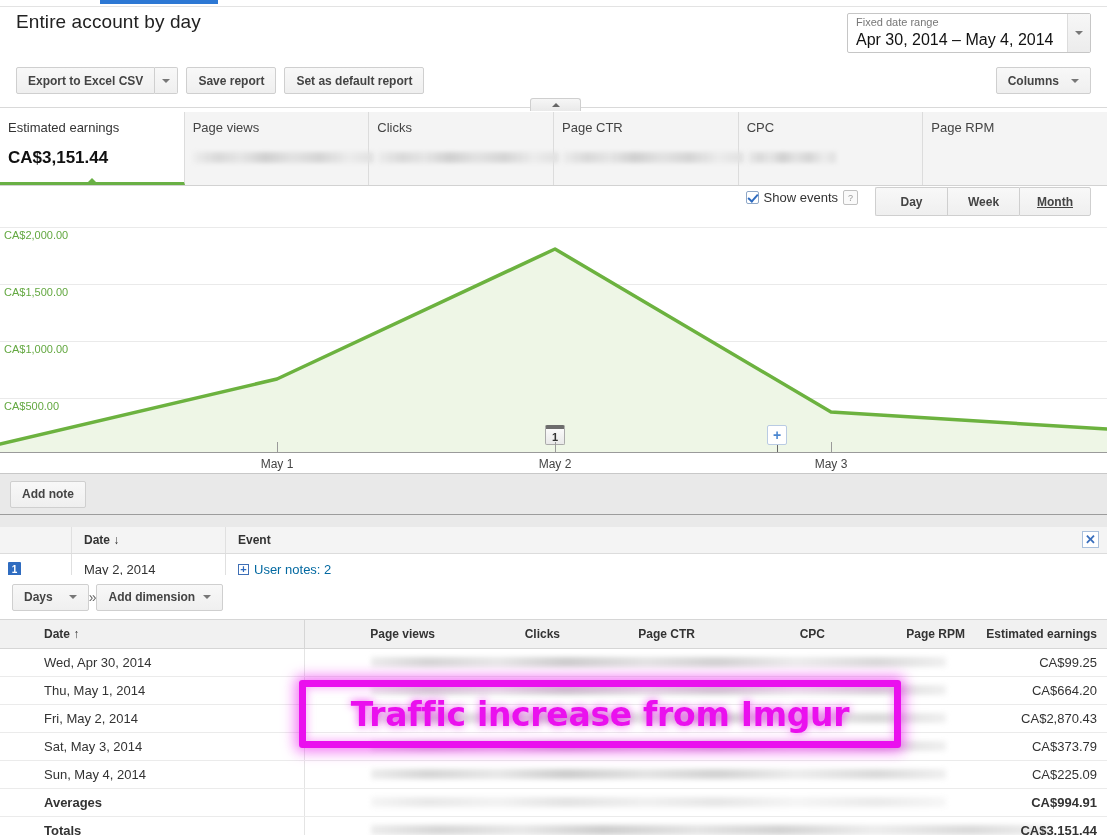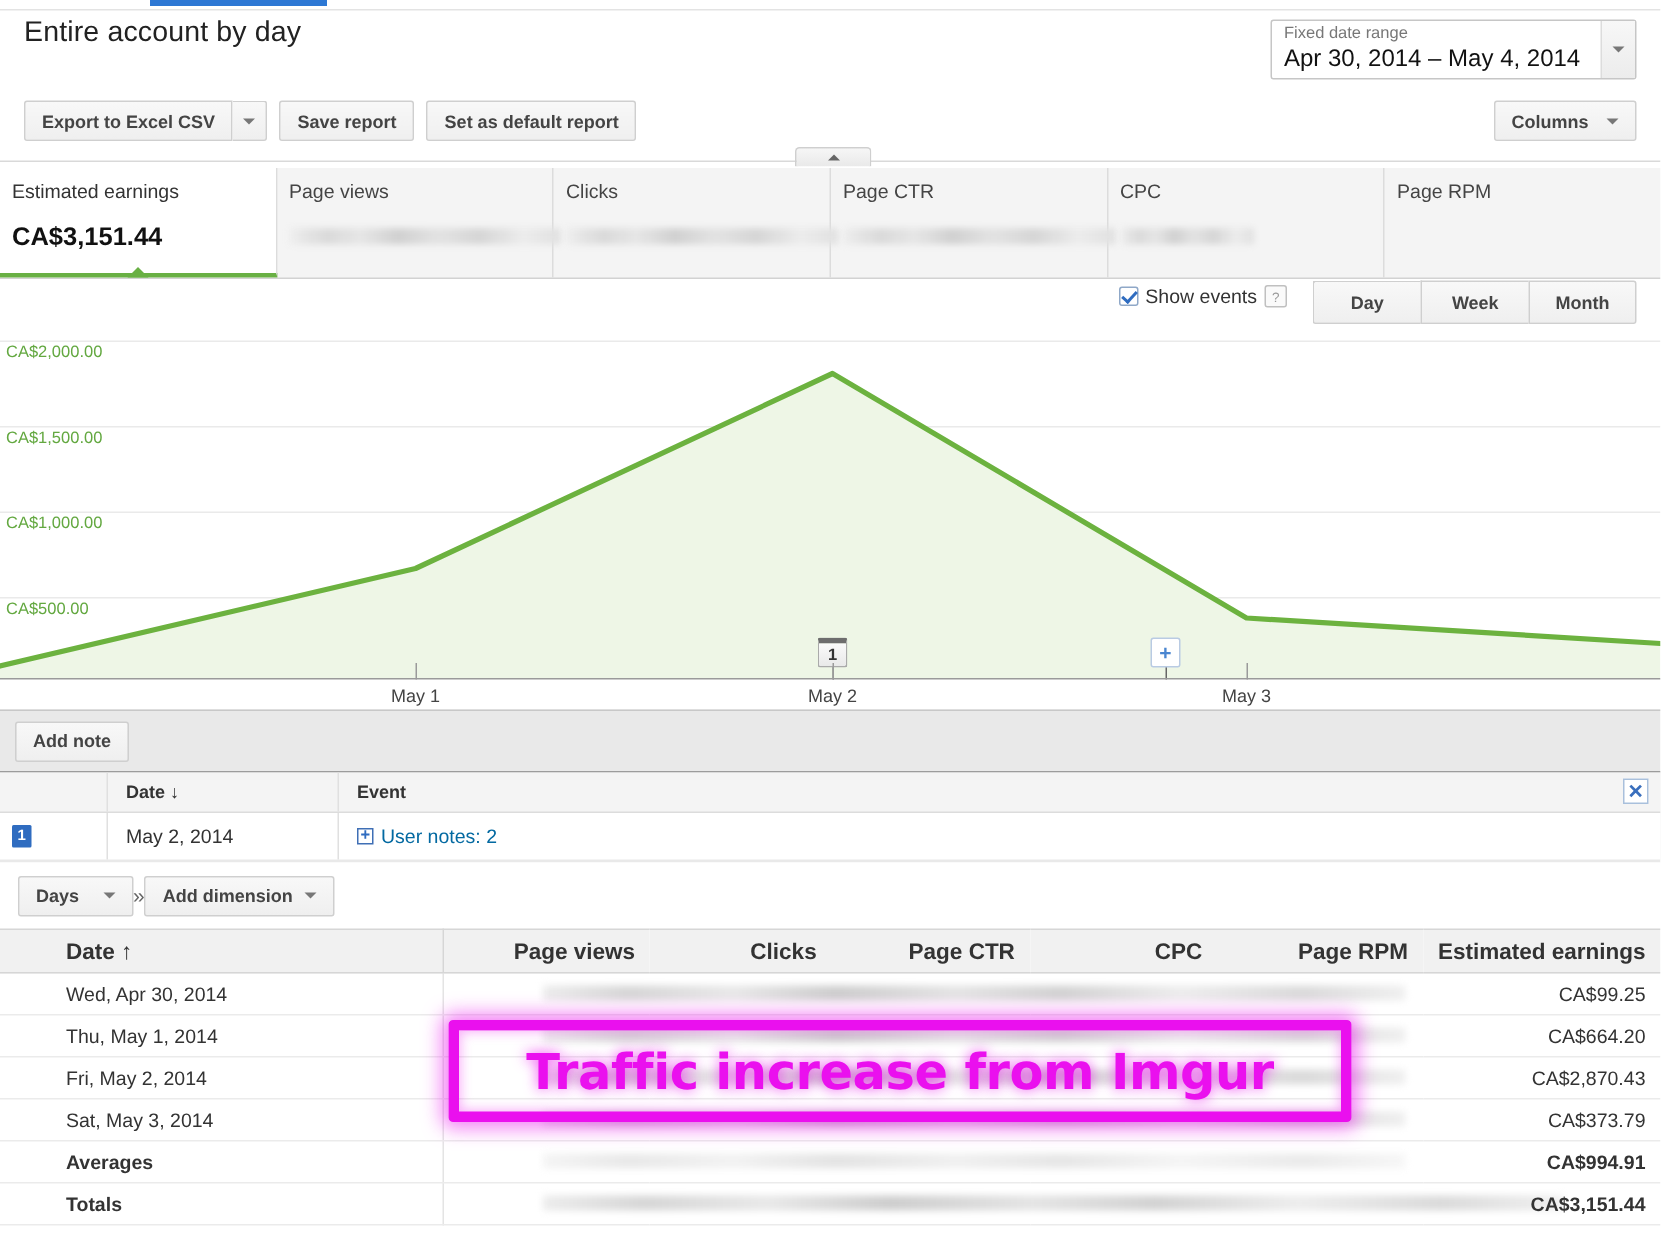--- a/index.html
+++ b/index.html
@@ -264,21 +264,21 @@
     right: 16px; top: 0;
     display: flex;
   }
   .granularity .btn {
     height: 29px;
     width: 72px;
     border-radius: 0;
     border-right: none;
   }
   .granularity .btn:first-child { border-radius: 2px 0 0 2px; }
-  .granularity .btn:last-child { border-radius: 0 2px 2px 0; border-right: 1px solid #cfcfcf; }
+  .granularity .btn:last-child { border-radius: 0 2px 2px 0; border-right: 1px solid #cfcfcf; text-decoration: underline; }
 
   
   .chart {
     position: absolute;
     left: 0; top: 220px;
     width: 1107px; height: 253px;
   }
   .chart .gridline {
     position: absolute;
     left: 0; width: 1107px;
@@ -365,20 +365,21 @@
     display: flex;
     height: 27px;
     background: #f4f4f4;
     border-bottom: 1px solid #dcdcdc;
     box-sizing: border-box;
     align-items: center;
     font-size: 12px;
     font-weight: bold;
     color: #333;
     position: relative;
+    margin-top: 12px;
   }
   .notes-row {
     display: flex;
     height: 31px;
     background: #fff;
     align-items: center;
     font-size: 13px;
     color: #333;
     box-sizing: border-box;
   }
@@ -445,21 +446,21 @@
     left: 0; top: 619px;
     width: 1107px;
     border-collapse: collapse;
     font-size: 13px;
   }
   .data-table th {
     background: #f1f1f1;
     border-top: 1px solid #d6d6d6;
     border-bottom: 1px solid #d6d6d6;
     height: 28px;
-    font-size: 15px;
+    font-size: 12px;
     font-weight: bold;
     color: #333;
     text-align: right;
     padding: 0 10px;
     white-space: nowrap;
   }
   .data-table th.c-date {
     text-align: left;
     padding-left: 44px;
     border-right: 1px solid #d6d6d6;
@@ -696,20 +697,27 @@
         </td>
       <td>CA$2,870.43</td>
     </tr>
     <tr>
       <td class="c-date">Sat, May 3, 2014</td>
       <td colspan="5">
           <span class="row-blur"></span>
         </td>
       <td>CA$373.79</td>
     </tr>
+    <tr>
+      <td class="c-date">Sun, May 4, 2014</td>
+      <td colspan="5">
+          <span class="row-blur"></span>
+        </td>
+      <td>CA$225.09</td>
+    </tr>
     <tr class="summary">
       <td class="c-date">Averages</td>
       <td colspan="5">
           <span class="row-blur faint"></span>
         </td>
       <td>CA$994.91</td>
     </tr>
     <tr class="summary">
       <td class="c-date">Totals</td>
       <td colspan="5">

